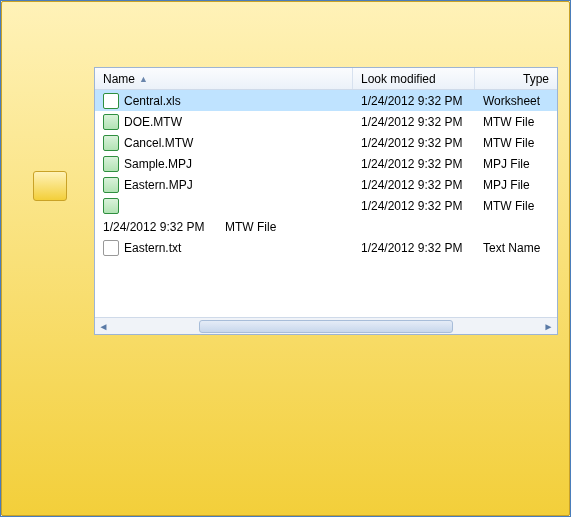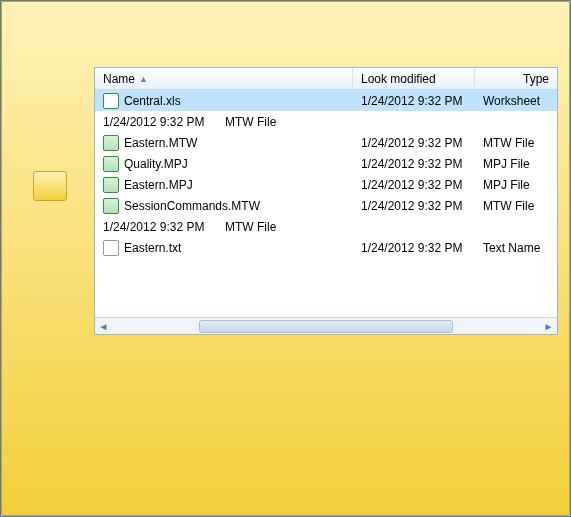--- a/index.html
+++ b/index.html
@@ -133,51 +133,54 @@
         <div class="files" id="file-rows">
             <div class="frow sel">
               <span class="c name">
                 <span class="fic xls"></span>
                 <span>Central.xls</span>
               </span>
               <span class="c date">1/24/2012 9:32 PM</span>
               <span class="c type">Worksheet</span>
             </div>
             <div class="frow">
-              <span class="c date">1/24/2012 9:32 PM</span>
-              <span class="c type">MTW File</span>
-            </div>
-            <div class="frow">
               <span class="c name">
                 <span class="fic mtw"></span>
-                <span>Eastern.MTW</span>
+                <span>DOE.MTW</span>
+              </span>
+              <span class="c date">1/24/2012 9:32 PM</span>
+              <span class="c type">MTW File</span>
+            </div>
+            <div class="frow">
+              <span class="c name">
+                <span class="fic mtw"></span>
+                <span>Cancel.MTW</span>
               </span>
               <span class="c date">1/24/2012 9:32 PM</span>
               <span class="c type">MTW File</span>
             </div>
             <div class="frow">
               <span class="c name">
                 <span class="fic mpj"></span>
-                <span>Quality.MPJ</span>
+                <span>Sample.MPJ</span>
               </span>
               <span class="c date">1/24/2012 9:32 PM</span>
               <span class="c type">MPJ File</span>
             </div>
             <div class="frow">
               <span class="c name">
                 <span class="fic mpj"></span>
                 <span>Eastern.MPJ</span>
               </span>
               <span class="c date">1/24/2012 9:32 PM</span>
               <span class="c type">MPJ File</span>
             </div>
             <div class="frow">
               <span class="c name">
                 <span class="fic mtw"></span>
-                <span>SessionCommands.MTW</span>
               </span>
               <span class="c date">1/24/2012 9:32 PM</span>
               <span class="c type">MTW File</span>
             </div>
             <div class="frow">
               <span class="c date">1/24/2012 9:32 PM</span>
               <span class="c type">MTW File</span>
             </div>
             <div class="frow">
               <span class="c name">

